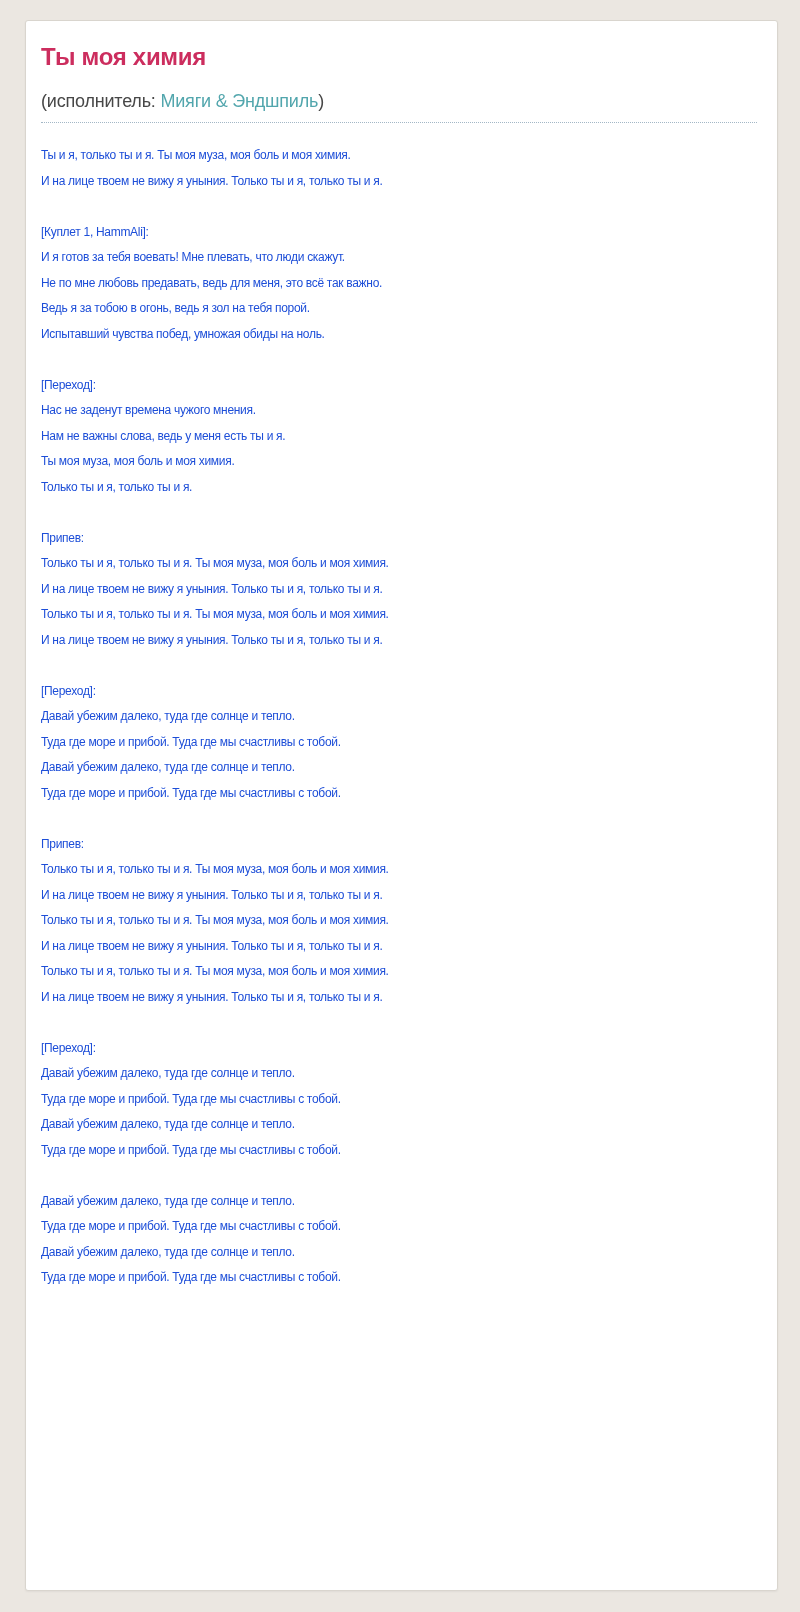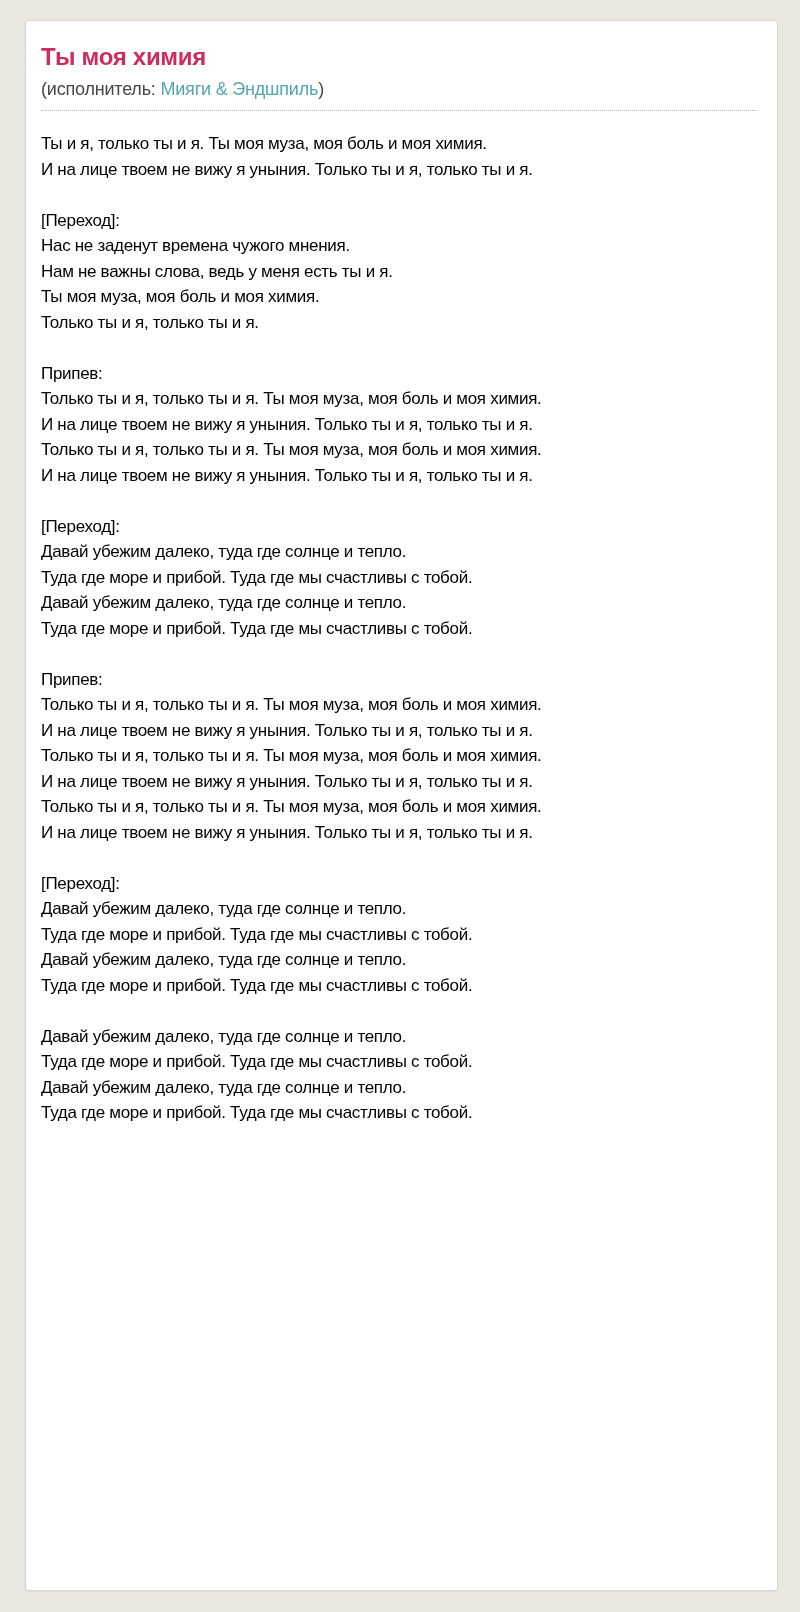--- a/index.html
+++ b/index.html
@@ -34,34 +34,34 @@
     margin-bottom: 11px;
   }
   .song-title {
     color: #cc2d5e;
     font-size: 24px;
     font-weight: bold;
     letter-spacing: -0.3px;
     line-height: 1.2;
   }
   .artist-line {
-    margin-top: 6px;
+    margin-top: 18px;
     font-size: 18px;
     letter-spacing: -0.2px;
     color: #474747;
     line-height: 1.3;
   }
   .artist-link {
     color: #52a6ad;
     text-decoration: none;
     cursor: pointer;
   }
   .lyrics {
-    color: #000000;
-    font-size: 17px;
+    color: #1d4ed8;
+    font-size: 12px;
     line-height: 25.5px;
     letter-spacing: -0.3px;
     margin-top: 20px;
   }
   .stanza {
     white-space: pre-line;
     margin-bottom: 25.5px;
   }
   .stanza:last-child { margin-bottom: 0; }
 </style>
@@ -75,20 +75,25 @@
       <h1 class="song-title">Ты моя химия</h1>
       <div class="artist-line">
         <span>(исполнитель:</span>
         <a class="artist-link" href="#">Мияги &amp; Эндшпиль</a><span>)</span>
       </div>
     </div>
 
     <div class="lyrics">
       <p class="stanza">Ты и я, только ты и я. Ты моя муза, моя боль и моя химия.
 И на лице твоем не вижу я уныния. Только ты и я, только ты и я.</p>
+      <p class="stanza">[Куплет 1, HammAli]:
+И я готов за тебя воевать! Мне плевать, что люди скажут.
+Не по мне любовь предавать, ведь для меня, это всё так важно.
+Ведь я за тобою в огонь, ведь я зол на тебя порой.
+Испытавший чувства побед, умножая обиды на ноль.</p>
       <p class="stanza">[Переход]:
 Нас не заденут времена чужого мнения.
 Нам не важны слова, ведь у меня есть ты и я.
 Ты моя муза, моя боль и моя химия.
 Только ты и я, только ты и я.</p>
       <p class="stanza">Припев:
 Только ты и я, только ты и я. Ты моя муза, моя боль и моя химия.
 И на лице твоем не вижу я уныния. Только ты и я, только ты и я.
 Только ты и я, только ты и я. Ты моя муза, моя боль и моя химия.
 И на лице твоем не вижу я уныния. Только ты и я, только ты и я.</p>

